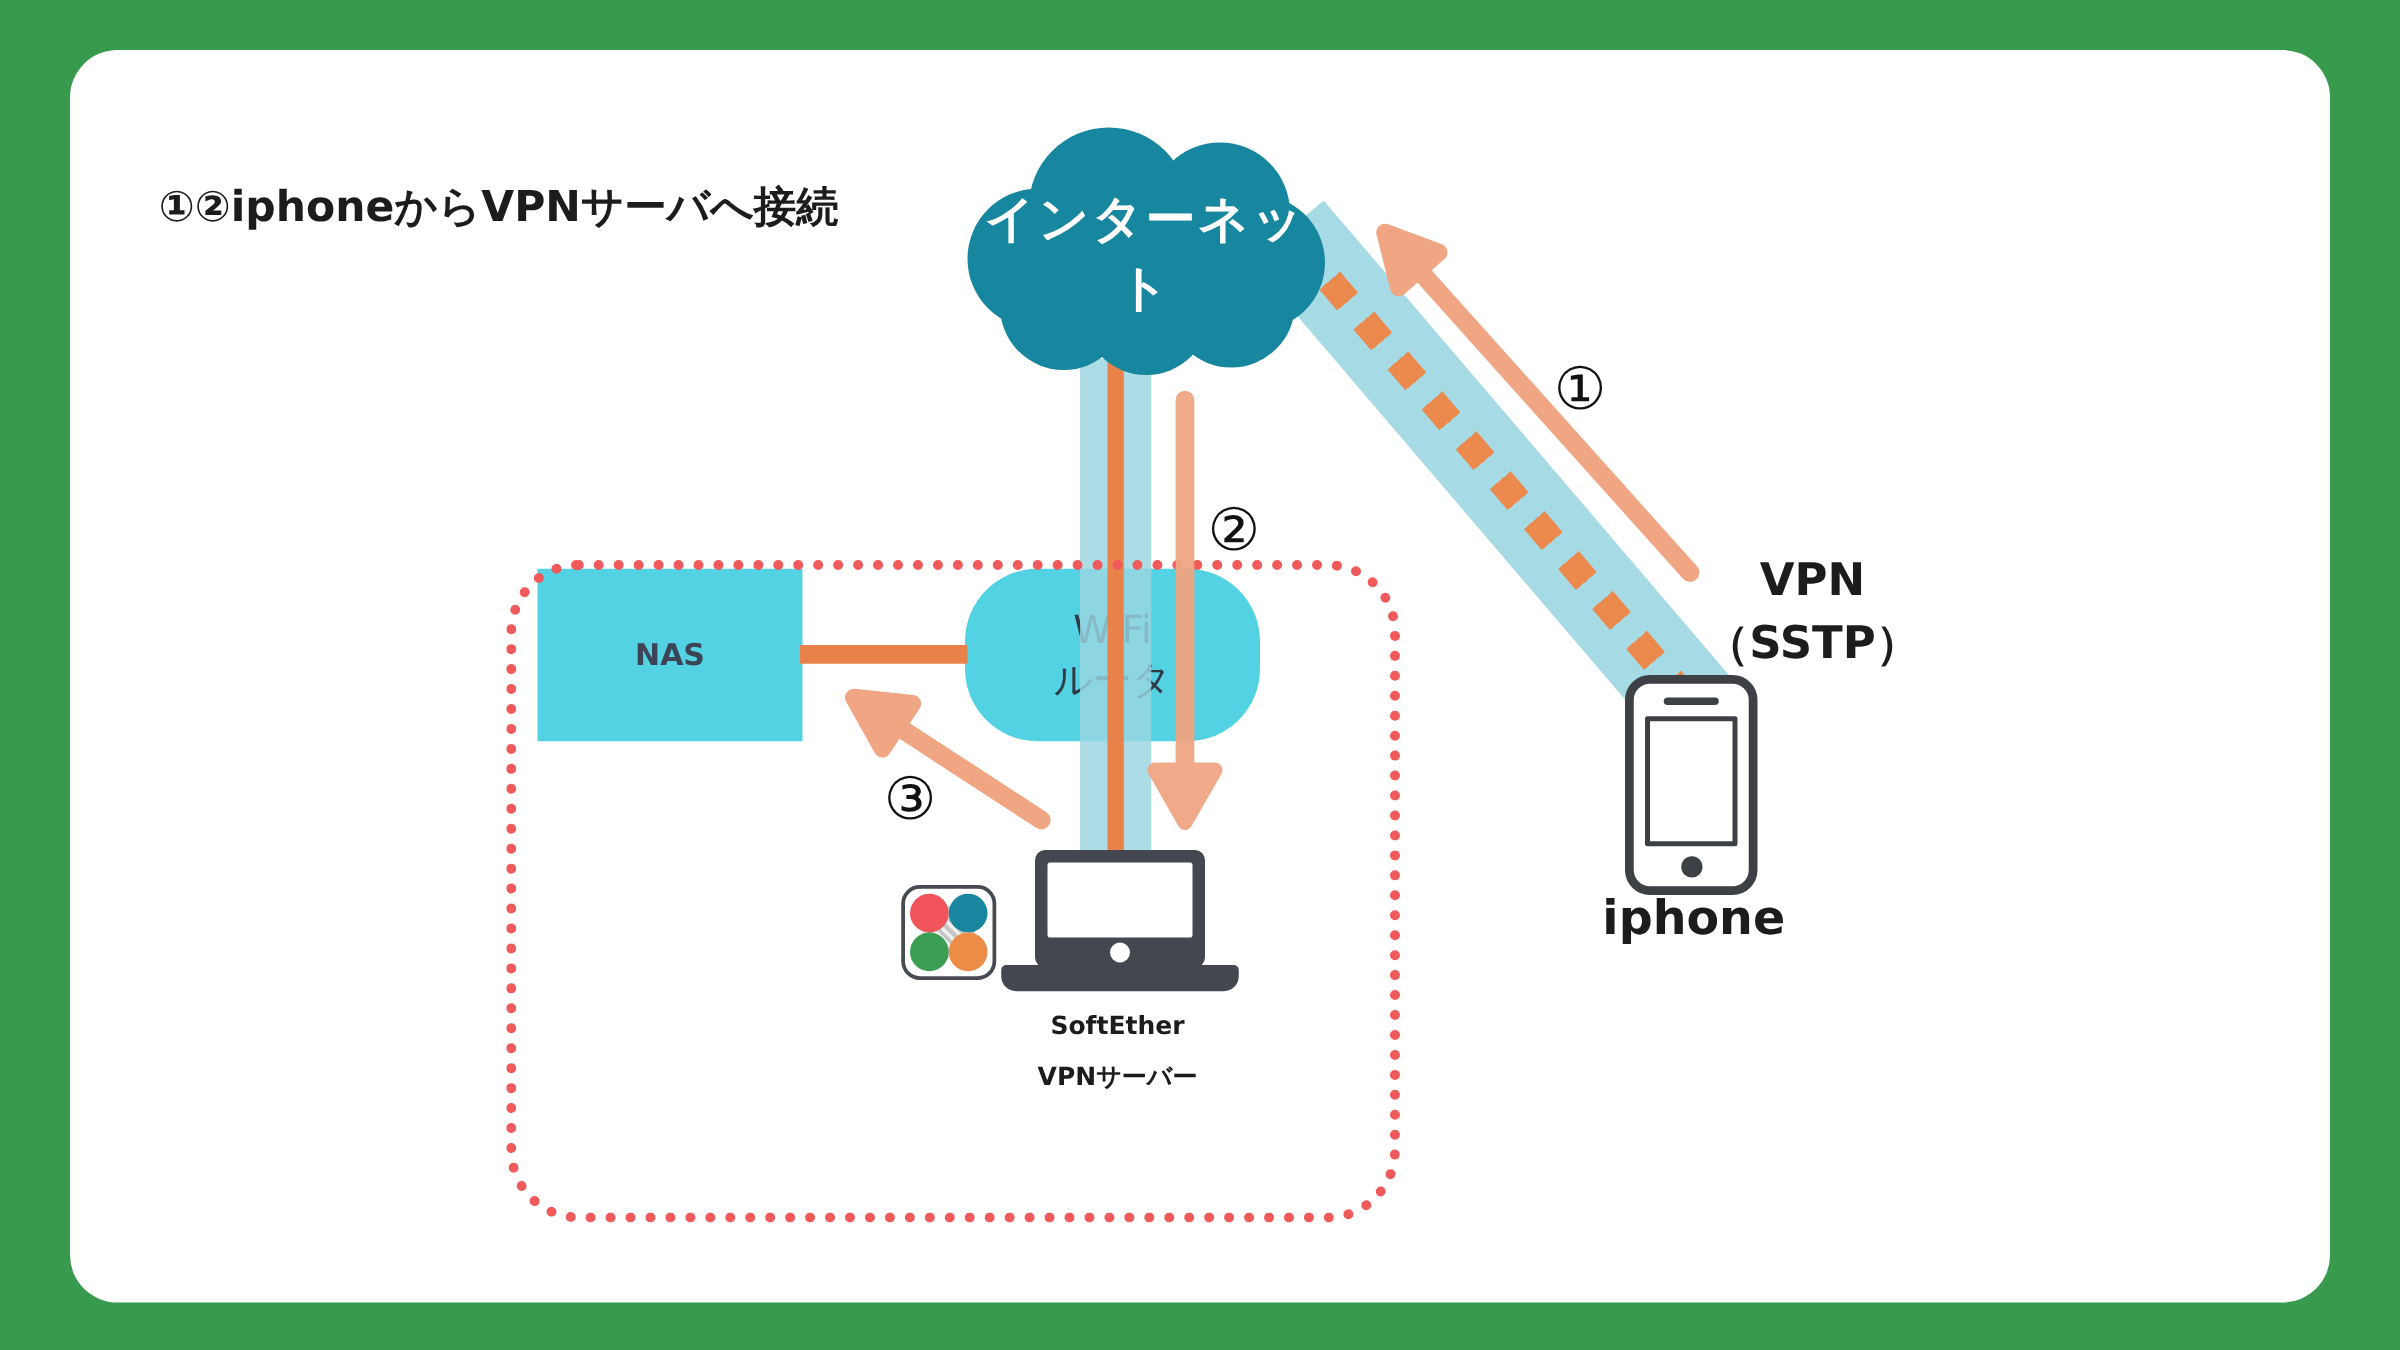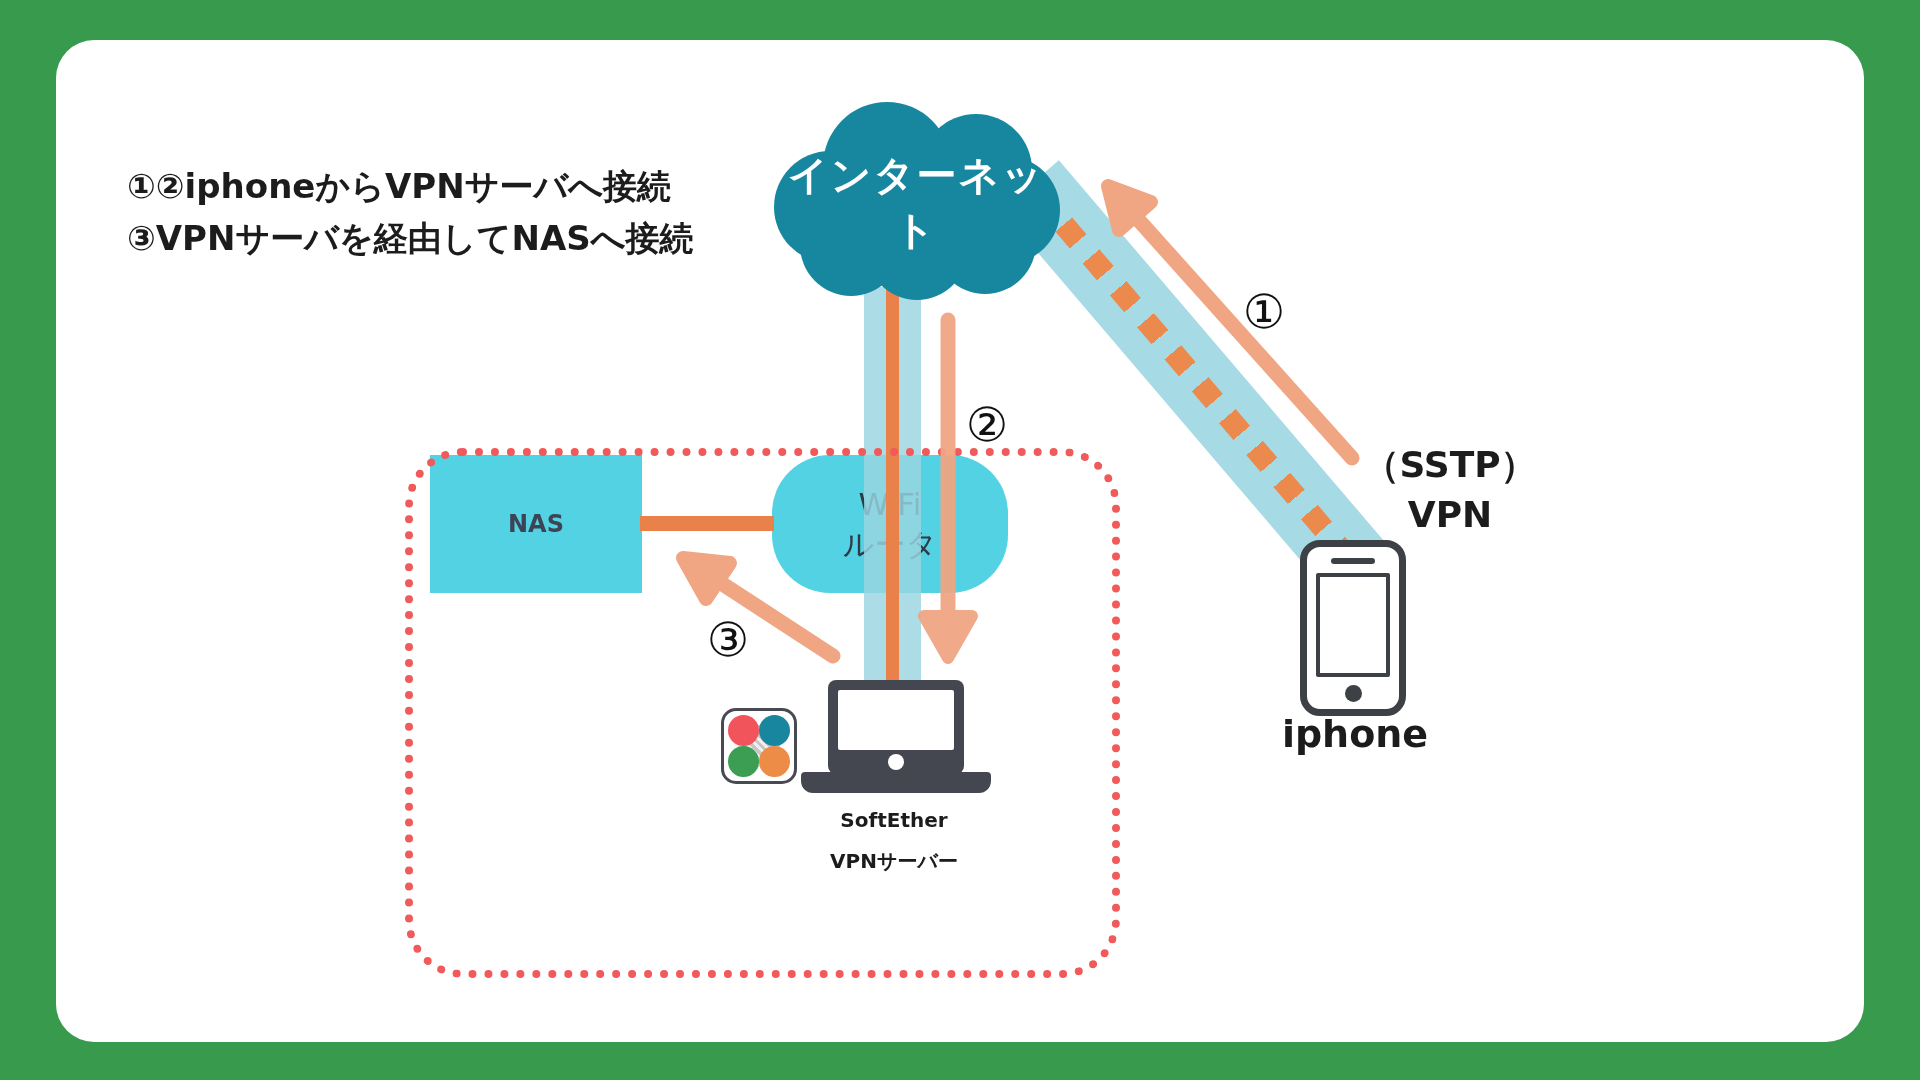--- a/index.html
+++ b/index.html
@@ -7,21 +7,21 @@
     --stripe:#e8824a; --arrow:#f0a583; --red:#f15a5a; --dark:#44474f;
     --ink:#1c1c1c; --boxtext:#3d4455; --white:#ffffff;
   }
   *{margin:0;padding:0;box-sizing:border-box;}
   html,body{width:1920px;height:1080px;overflow:hidden;}
   body{background:var(--green);font-family:"DejaVu Sans","Liberation Sans",sans-serif;}
   .stage{position:absolute;left:0;top:0;width:1920px;height:1080px;}
   .panel{position:absolute;left:56px;top:40px;width:1808px;height:1002px;background:var(--white);border-radius:38px;}
 
   
-  .annotation{position:absolute;left:127px;top:140px;font-size:34px;font-weight:bold;color:var(--ink);line-height:52px;z-index:45;margin-top:20px;}
+  .annotation{position:absolute;left:127px;top:140px;font-size:34px;font-weight:bold;color:var(--ink);line-height:52px;z-index:45;}
 
   
   .cloud{position:absolute;left:768px;top:96px;width:296px;height:202px;z-index:20;}
   .cloud .part{position:absolute;background:var(--cloud);border-radius:50%;}
   .cloud .p1{left:55px;top:6px;width:128px;height:128px;}
   .cloud .p2{left:152px;top:18px;width:112px;height:112px;}
   .cloud .p3{left:6px;top:55px;width:112px;height:112px;}
   .cloud .p4{left:184px;top:60px;width:108px;height:108px;}
   .cloud .p5{left:32px;top:98px;width:102px;height:102px;}
   .cloud .p6{left:98px;top:102px;width:102px;height:102px;}
@@ -92,21 +92,20 @@
   .arrows{position:absolute;left:0;top:0;width:1920px;height:1080px;z-index:40;pointer-events:none;}
 </style>
 </head>
 <body>
 
 <div class="stage">
   <div class="panel"></div>
 
   <div class="annotation">
     <div>①②iphoneからVPNサーバへ接続</div>
-    <div>③VPNサーバを経由してNASへ接続</div>
   </div>
 
   <div class="nas">
     <span>NAS</span>
   </div>
 
   <div class="connector"></div>
 
   <div class="router">
     <span>WiFi</span>
@@ -157,22 +156,22 @@
   </div>
 
   <div class="phone">
     <div class="speaker"></div>
     <div class="screen"></div>
     <div class="home"></div>
   </div>
   <div class="phone-label">iphone</div>
 
   <div class="vpn-label">
+    <div>VPN</div>
     <div>（SSTP）</div>
-    <div>VPN</div>
   </div>
 
   <div class="stepnum n1">①</div>
   <div class="stepnum n2">②</div>
   <div class="stepnum n3">③</div>
 
   <svg class="arrows" viewBox="0 0 1920 1080" xmlns="http://www.w3.org/2000/svg">
 
     <g>
       <line x1="1352" y1="458" x2="1135" y2="216" stroke="#f0a583" stroke-width="15" stroke-linecap="round"></line>

